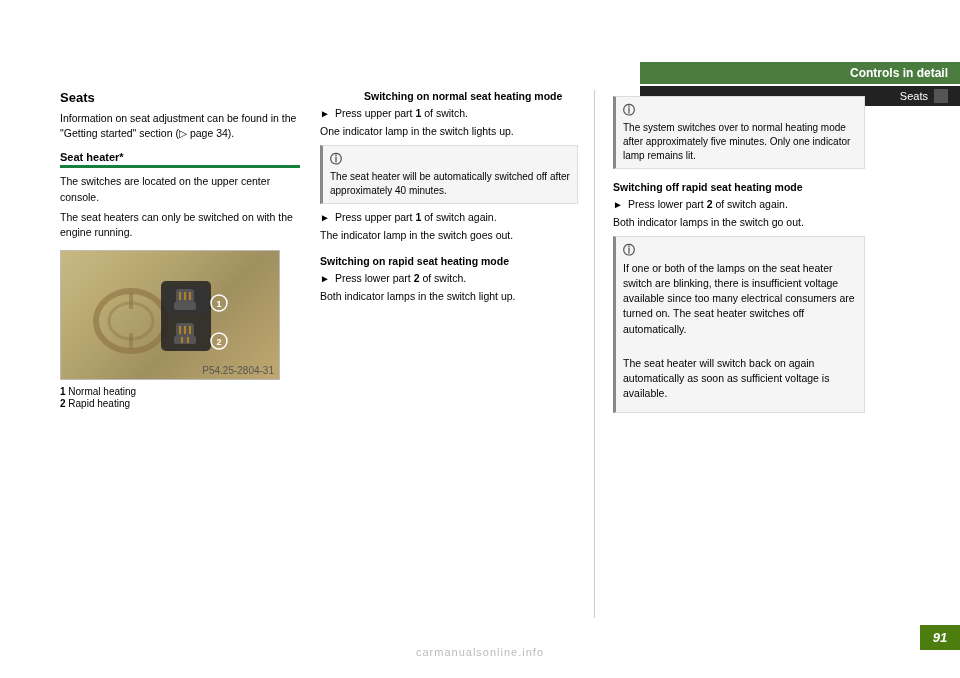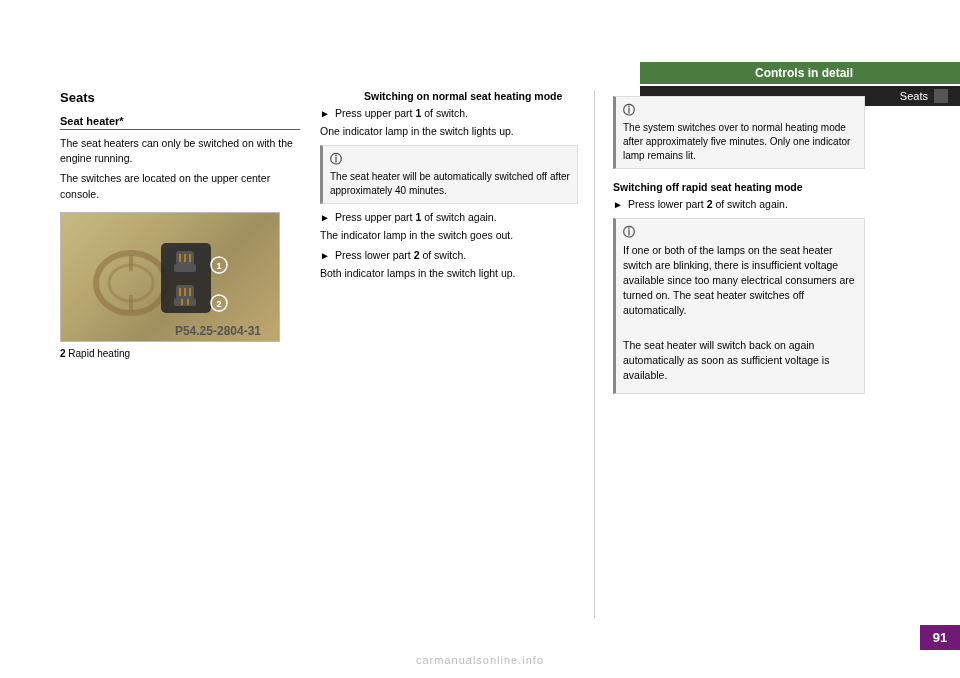--- a/index.html
+++ b/index.html
@@ -19,21 +19,21 @@
       position: absolute;
       top: 62px;
       right: 0;
       width: 320px;
     }
     .header-green {
       background: #4a7c3f;
       color: #fff;
       font-weight: bold;
       font-size: 12px;
-      text-align: center;
+      text-align: right;
       padding: 4px 12px 4px 20px;
       margin-bottom: 2px;
     }
     .header-black {
       background: #222;
       color: #fff;
       font-size: 11px;
       text-align: right;
       padding: 3px 12px 3px 20px;
       display: flex;
@@ -47,27 +47,28 @@
       height: 14px;
       background: #555;
       flex-shrink: 0;
     }
 
     
     .page-number {
       position: absolute;
       bottom: 28px;
       right: 0;
-      background: #701a75;
+      background: #4d7c0f;
       color: #fff;
       font-size: 13px;
       font-weight: bold;
       padding: 5px 12px;
       min-width: 40px;
       text-align: center;
+      font-style: italic;
     }
 
     
     .content {
       position: absolute;
       top: 90px;
       left: 60px;
       right: 0;
       bottom: 60px;
       display: flex;
@@ -99,21 +100,21 @@
 
     h2.section-title {
       font-size: 13px;
       font-weight: bold;
       margin-bottom: 6px;
     }
 
     h3.subsection-title {
       font-size: 11px;
       font-weight: bold;
-      border-bottom: 1px solid #15803d;
+      border-bottom: 3px solid #15803d;
       padding-bottom: 2px;
       margin-top: 10px;
       margin-bottom: 6px;
     }
 
     p {
       font-size: 10.5px;
       line-height: 1.45;
       margin-bottom: 5px;
     }
@@ -132,24 +133,23 @@
     .car-interior-bg {
       width: 100%;
       height: 100%;
       background: linear-gradient(135deg, #c8b882 0%, #b8a870 30%, #a09060 60%, #c0a870 100%);
       position: relative;
     }
 
     .image-caption-code {
       position: absolute;
       bottom: 3px;
-      right: 18px;
-      font-size: 12px;
+      right: 5px;
+      font-size: 10px;
       color: #555;
-      font-weight: bold;
     }
 
     .caption-list {
       font-size: 10px;
       margin-top: 4px;
       list-style: none;
     }
     .caption-list li {
       margin-bottom: 1px;
     }
@@ -206,21 +206,21 @@
       border-left: 3px solid #888;
       padding: 5px 7px;
       margin: 6px 0;
       font-size: 10px;
       line-height: 1.4;
     }
 
     
     .watermark {
       position: absolute;
-      bottom: 12px;
+      bottom: 20px;
       left: 50%;
       transform: translateX(-50%);
       font-size: 11px;
       color: #bbb;
       letter-spacing: 1px;
     }
   </style>
 </head>
 <body>
 
@@ -231,25 +231,26 @@
   <div class="header-black">
     <span>Seats</span>
     <span class="header-black-square"></span>
   </div>
 </div>
 
 <div class="content">
 
   <div class="col-left">
     <h2 class="section-title">Seats</h2>
+    <p>Information on seat adjustment can be found in the "Getting started" section (▷ page 34).</p>
 
     <h3 class="subsection-title">Seat heater*</h3>
 
+    <p>The switches are located on the upper center console.</p>
     <p>The seat heaters can only be switched on with the engine running.</p>
-    <p>The switches are located on the upper center console.</p>
 
     <div class="image-container">
       <div class="car-interior-bg">
         
         <svg width="220" height="130" viewBox="0 0 220 130">
 
           <rect x="0" y="0" width="220" height="130" fill="none"></rect>
 
           <ellipse cx="70" cy="70" rx="35" ry="30" fill="none" stroke="#8a7040" stroke-width="6" opacity="0.6"></ellipse>
           <ellipse cx="70" cy="70" rx="22" ry="18" fill="none" stroke="#8a7040" stroke-width="3" opacity="0.4"></ellipse>
@@ -287,20 +288,21 @@
           <text x="158" y="56" text-anchor="middle" fill="#fff" font-size="9" font-weight="bold">1</text>
 
           <circle cx="158" cy="90" r="8" fill="none" stroke="#fff" stroke-width="1.5"></circle>
           <text x="158" y="94" text-anchor="middle" fill="#fff" font-size="9" font-weight="bold">2</text>
         </svg>
         <span class="image-caption-code">P54.25-2804-31</span>
       </div>
     </div>
 
     <ul class="caption-list">
+      <li><strong>1</strong> Normal heating</li>
       <li><strong>2</strong> Rapid heating</li>
     </ul>
   </div>
 
   <div class="col-middle">
 
     <h4 class="mode-title">Switching on normal seat heating mode</h4>
     <div class="bullet-item">
       <span class="bullet-arrow">►</span>
       <span>Press upper part <strong>1</strong> of switch.</span>
@@ -311,40 +313,42 @@
       <span class="info-icon">ⓘ</span>
       <span>The seat heater will be automatically switched off after approximately 40 minutes.</span>
     </div>
 
     <div class="bullet-item">
       <span class="bullet-arrow">►</span>
       <span>Press upper part <strong>1</strong> of switch again.</span>
     </div>
     <p>The indicator lamp in the switch goes out.</p>
 
+    <h4 class="mode-title">Switching on rapid seat heating mode</h4>
     <div class="bullet-item">
       <span class="bullet-arrow">►</span>
       <span>Press lower part <strong>2</strong> of switch.</span>
     </div>
     <p>Both indicator lamps in the switch light up.</p>
 
   </div>
 
   <div class="col-right">
 
     <div class="info-box">
       <span class="info-icon">ⓘ</span>
       <span>The system switches over to normal heating mode after approximately five minutes. Only one indicator lamp remains lit.</span>
     </div>
 
     <h4 class="mode-title">Switching off rapid seat heating mode</h4>
     <div class="bullet-item">
       <span class="bullet-arrow">►</span>
       <span>Press lower part <strong>2</strong> of switch again.</span>
     </div>
+    <p>Both indicator lamps in the switch go out.</p>
 
     <div class="warning-box">
       <span class="info-icon">ⓘ</span>
       <p>If one or both of the lamps on the seat heater switch are blinking, there is insufficient voltage available since too many electrical consumers are turned on. The seat heater switches off automatically.</p>
       <br>
       <p>The seat heater will switch back on again automatically as soon as sufficient voltage is available.</p>
     </div>
 
   </div>
 

